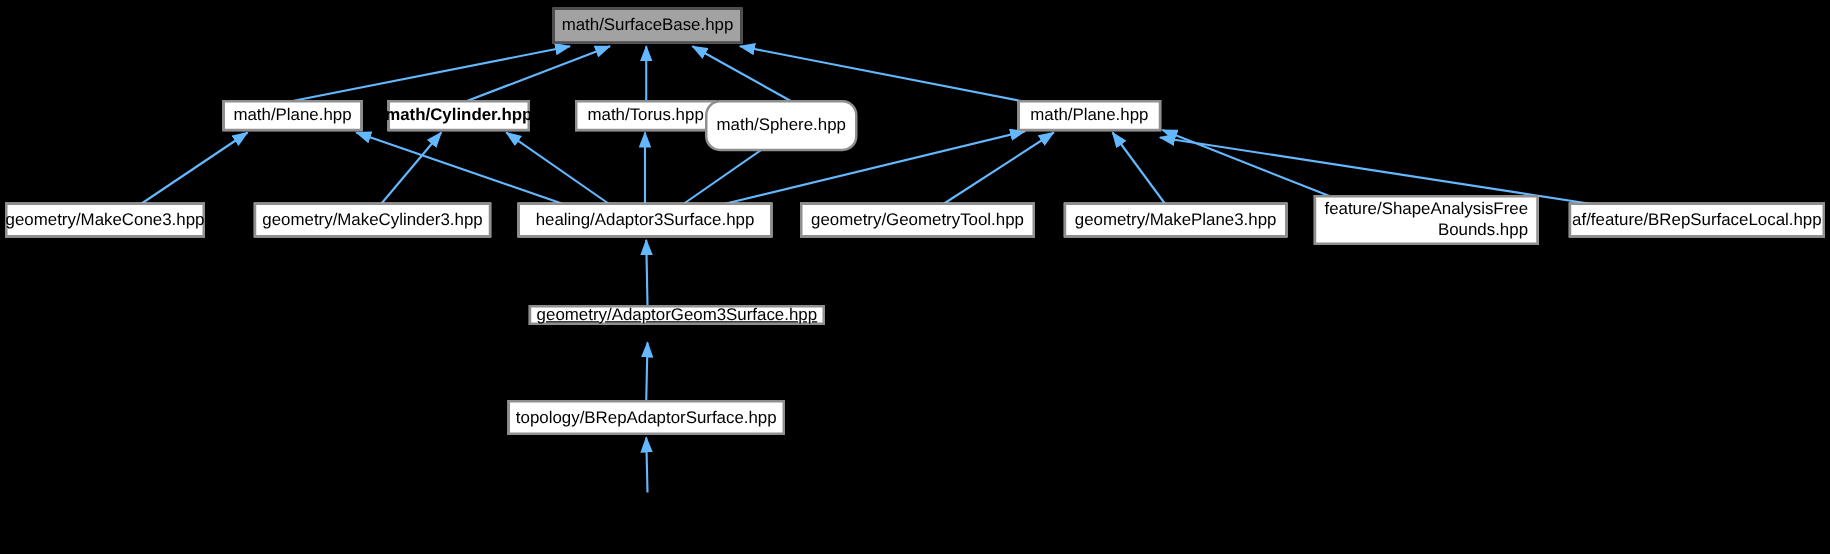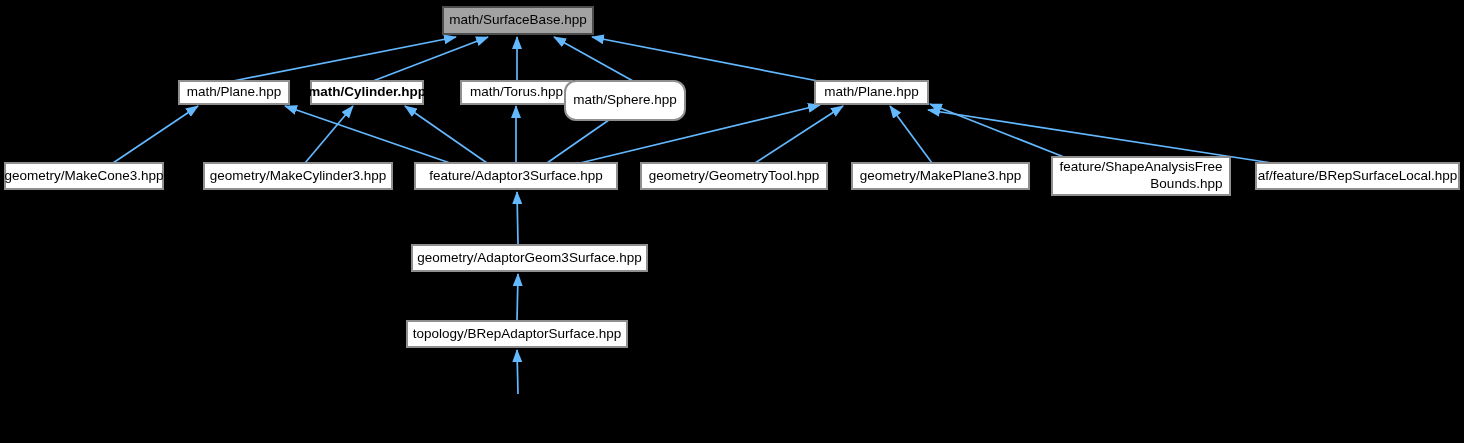--- a/index.html
+++ b/index.html
@@ -70,21 +70,21 @@
     </svg>
 
 <div class="node current" style="left: 442px; top: 6px; width: 152px; height: 29px;">math/SurfaceBase.hpp</div>
     <div class="node" style="left: 178px; top: 80px; width: 112px; height: 25px;">math/Plane.hpp</div>
     <div class="node" style="left: 310px; top: 80px; width: 114px; height: 25px; font-weight: bold;">math/Cylinder.hpp</div>
     <div class="node" style="left: 460px; top: 80px; width: 113px; height: 25px;">math/Torus.hpp</div>
     <div class="node" style="left: 564px; top: 80px; width: 122px; height: 41px; border-radius: 12px;">math/Sphere.hpp</div>
     <div class="node" style="left: 814px; top: 80px; width: 115px; height: 25px;">math/Plane.hpp</div>
     <div class="node" style="left: 4px; top: 162px; width: 160px; height: 28px;">geometry/MakeCone3.hpp</div>
     <div class="node" style="left: 203px; top: 162px; width: 190px; height: 28px;">geometry/MakeCylinder3.hpp</div>
-    <div class="node" style="left: 414px; top: 162px; width: 204px; height: 28px;">feature/Adaptor3Surface.hpp</div>
+    <div class="node" style="left: 414px; top: 162px; width: 204px; height: 28px;">healing/Adaptor3Surface.hpp</div>
     <div class="node" style="left: 640px; top: 162px; width: 188px; height: 28px;">geometry/GeometryTool.hpp</div>
     <div class="node" style="left: 851px; top: 162px; width: 179px; height: 28px;">geometry/MakePlane3.hpp</div>
     <div class="node" style="left: 1051px; top: 156px; width: 180px; height: 40px;">feature/ShapeAnalysisFree
 Bounds.hpp</div>
     <div class="node" style="left: 1255px; top: 162px; width: 205px; height: 28px;">af/feature/BRepSurfaceLocal.hpp</div>
-    <div class="node" style="left: 411px; top: 244px; width: 237px; height: 28px;">geometry/AdaptorGeom3Surface.hpp</div>
+    <div class="node" style="left: 423px; top: 244px; width: 237px; height: 16px; text-decoration: underline;">geometry/AdaptorGeom3Surface.hpp</div>
     <div class="node" style="left: 406px; top: 320px; width: 222px; height: 28px;">topology/BRepAdaptorSurface.hpp</div>
   </div>
 
 </body></html>

